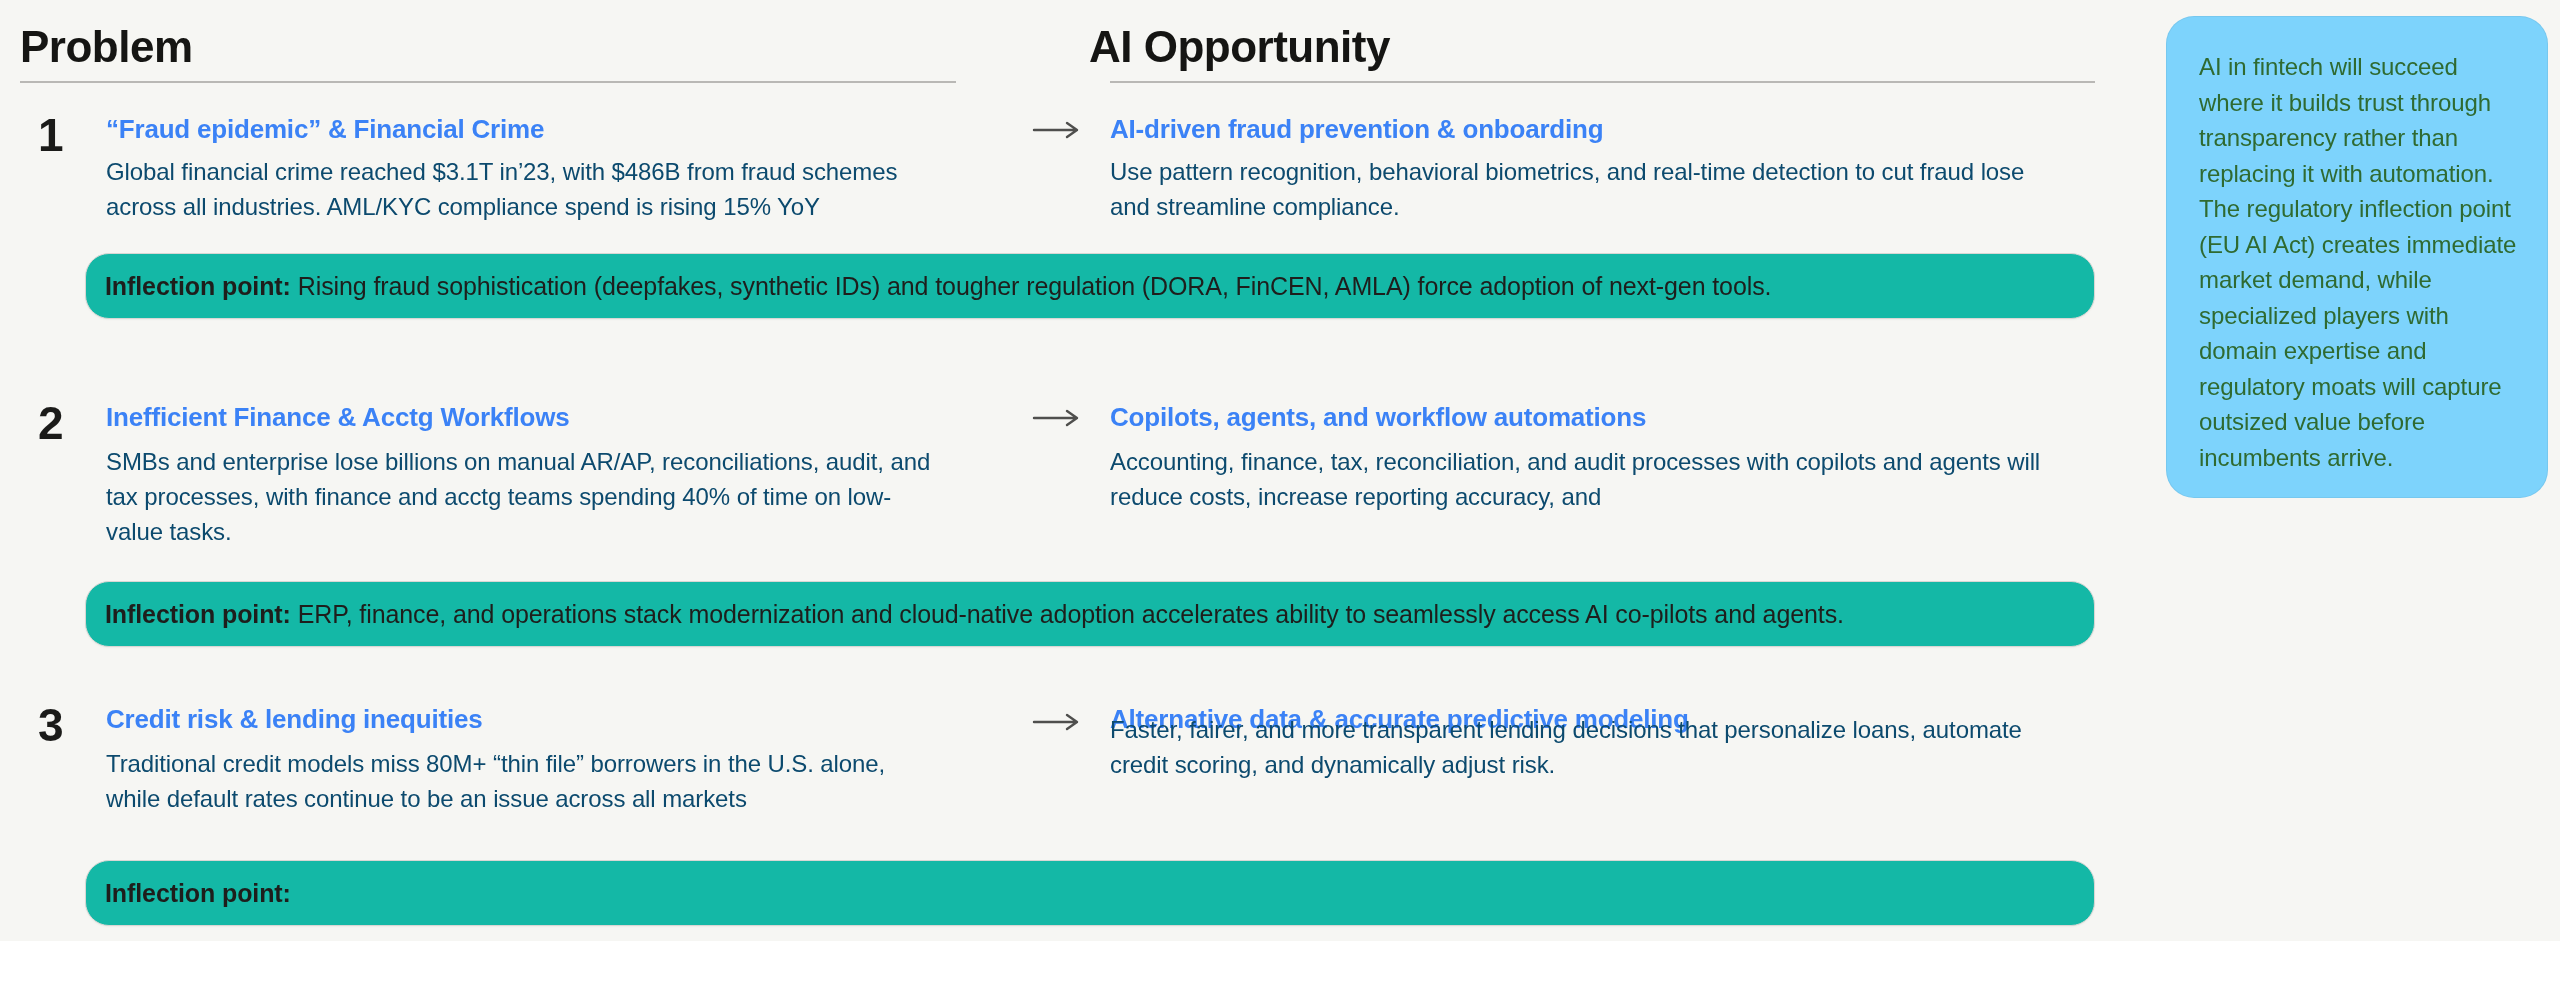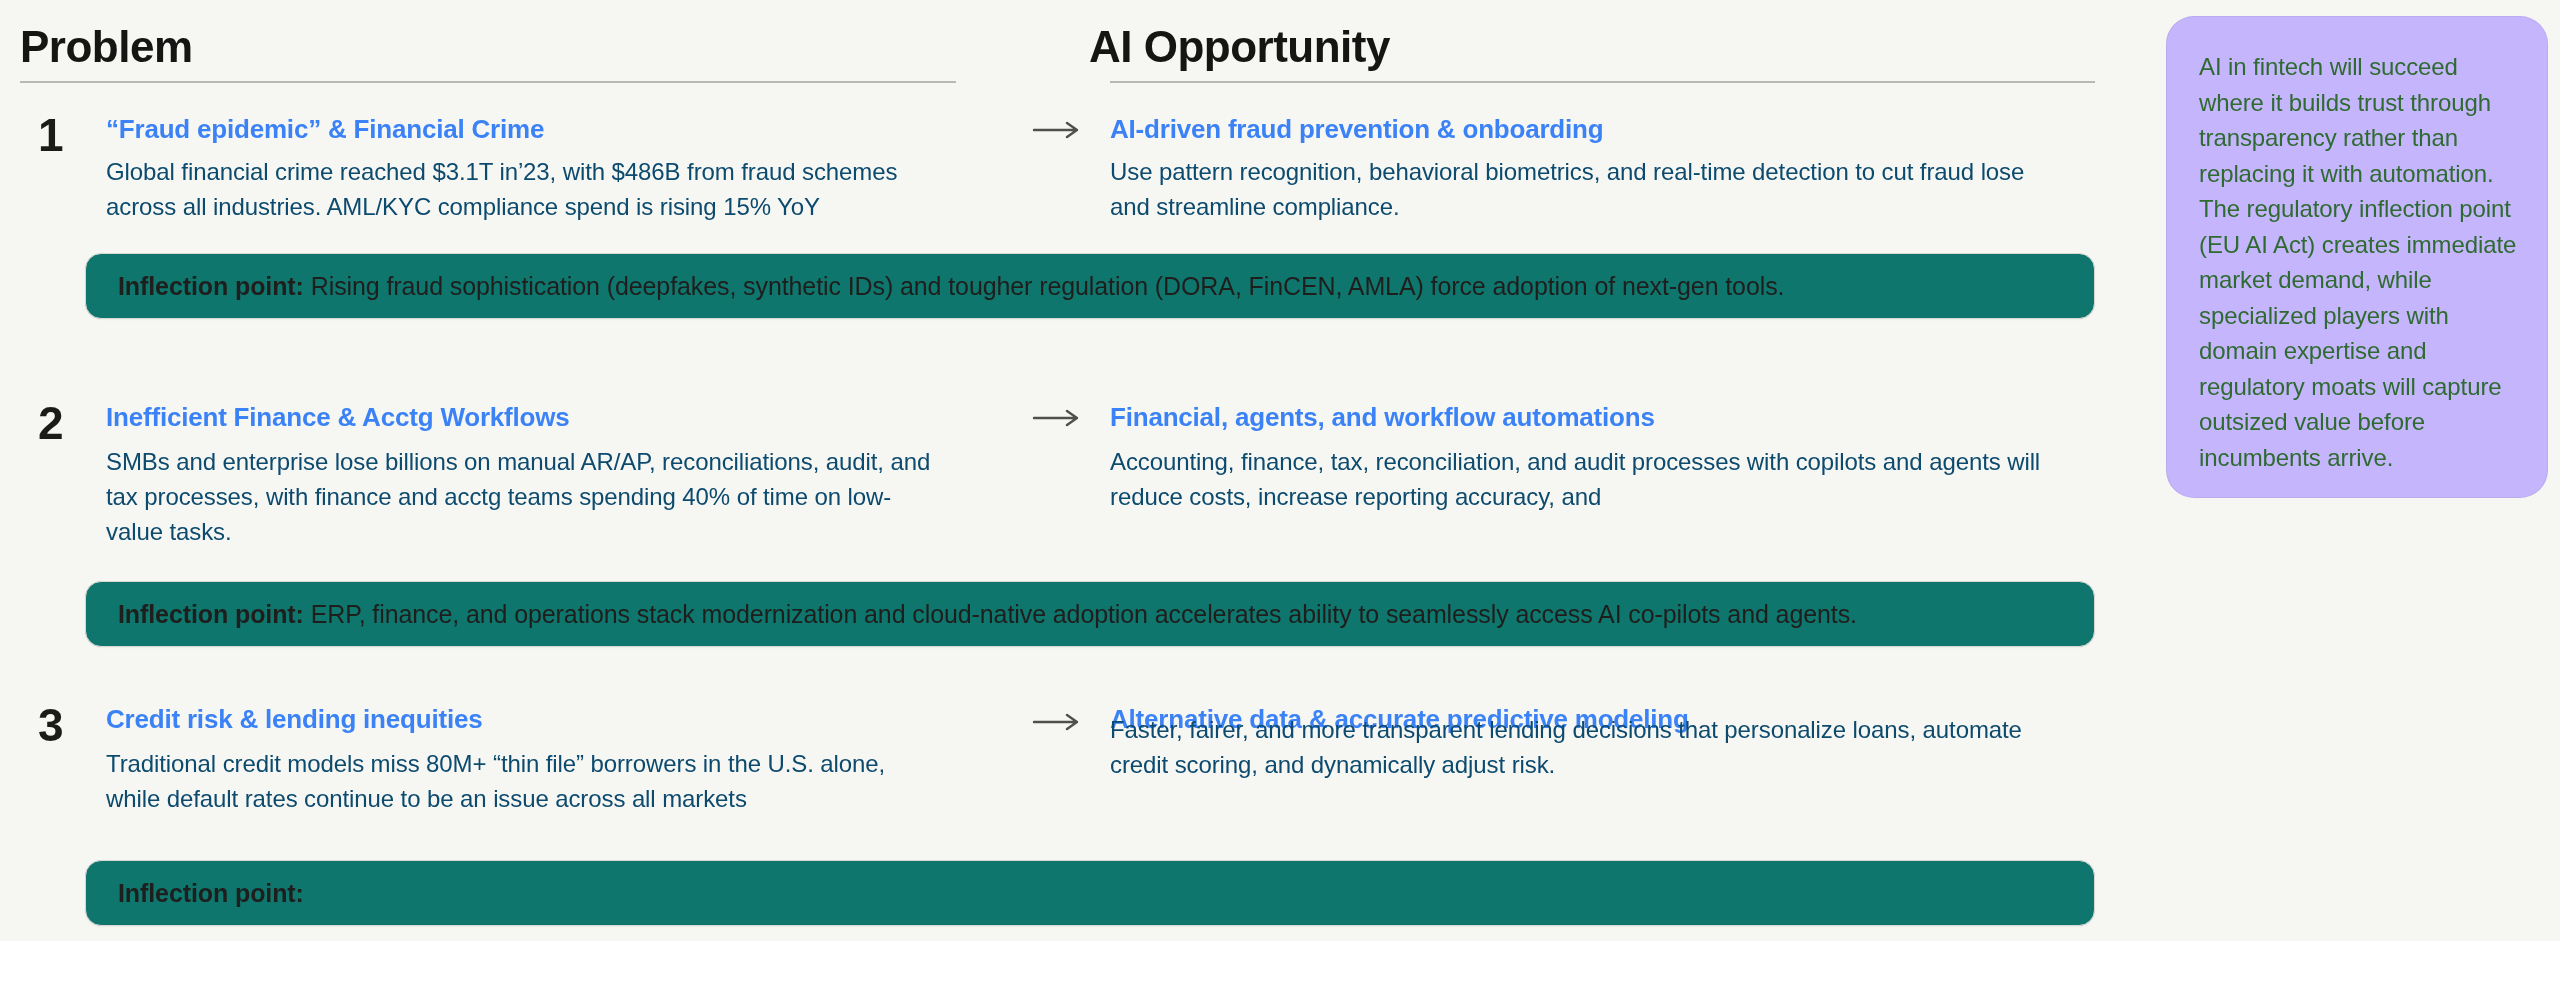--- a/index.html
+++ b/index.html
@@ -29,37 +29,37 @@
   .row-number {
     font-size: 46px; font-weight: 600; color: #1b1b19; line-height: 1;
   }
   .item-title {
     font-size: 26px; font-weight: 700; color: #3b82f6; letter-spacing: -0.2px;
   }
   .item-body {
     font-size: 24px; font-weight: 400; color: #0c4a6e; line-height: 35px; letter-spacing: -0.1px;
   }
   .inflection-bar {
-    background: #0f766e;
+    background: #14b8a6;
     border: 1px solid #d8d7d4;
-    border-radius: 16px;
+    border-radius: 24px;
     height: 66px;
     width: 2010px;
     left: 85px;
     display: flex; align-items: center;
-    padding-left: 32px;
+    padding-left: 19px;
     box-shadow: 0 1px 2px rgba(0,0,0,0.04);
     font-size: 25px; color: #1e1e1c; letter-spacing: -0.1px;
     white-space: nowrap; overflow: hidden;
   }
   .inflection-bar b { font-weight: 700; margin-right: 7px; }
   .arrow-icon { display: block; }
   .sidebar-note {
     left: 2166px; top: 16px; width: 382px; height: 482px;
-    background: #c4b5fd;
+    background: #7dd3fc;
     border: 1px solid rgba(0,0,0,0.05);
     border-radius: 28px;
     padding: 32px 28px 28px 32px;
     font-size: 24px; line-height: 35.5px; color: #2f6a31;
     letter-spacing: -0.1px;
     overflow: hidden;
   }
 </style>
 </head>
 <body>
@@ -96,21 +96,21 @@
 
 <div class="abs item-title" style="left:106px; top:402px;">Inefficient Finance &amp; Acctg Workflows</div>
 <div class="abs item-body" style="left:106px; top:444px; width:840px;">SMBs and enterprise lose billions on manual AR/AP, reconciliations, audit, and tax processes, with finance and acctg teams spending 40% of time on low-value tasks.</div>
 
 <div class="abs" style="left:1032px; top:408px;">
   <svg class="arrow-icon" width="48" height="20" viewBox="0 0 48 20">
     <path d="M2 10 H44 M35 3 L45 10 L35 17" fill="none" stroke="#4f4f4d" stroke-width="2.4" stroke-linecap="round" stroke-linejoin="round"></path>
   </svg>
 </div>
 
-<div class="abs item-title" style="left:1110px; top:402px;">Financial, agents, and workflow automations</div>
+<div class="abs item-title" style="left:1110px; top:402px;">Copilots, agents, and workflow automations</div>
 <div class="abs item-body" style="left:1110px; top:444px; width:970px;">Accounting, finance, tax, reconciliation, and audit processes with copilots and agents will reduce costs, increase reporting accuracy, and</div>
 
 <div class="abs inflection-bar" style="top:581px;">
   <b>Inflection point:</b>
   <span>ERP, finance, and operations stack modernization and cloud-native adoption accelerates ability to seamlessly access AI co-pilots and agents.</span>
 </div>
 
 <div class="abs row-number" style="left:38px; top:702px;">3</div>
 
 <div class="abs item-title" style="left:106px; top:704px;">Credit risk &amp; lending inequities</div>

